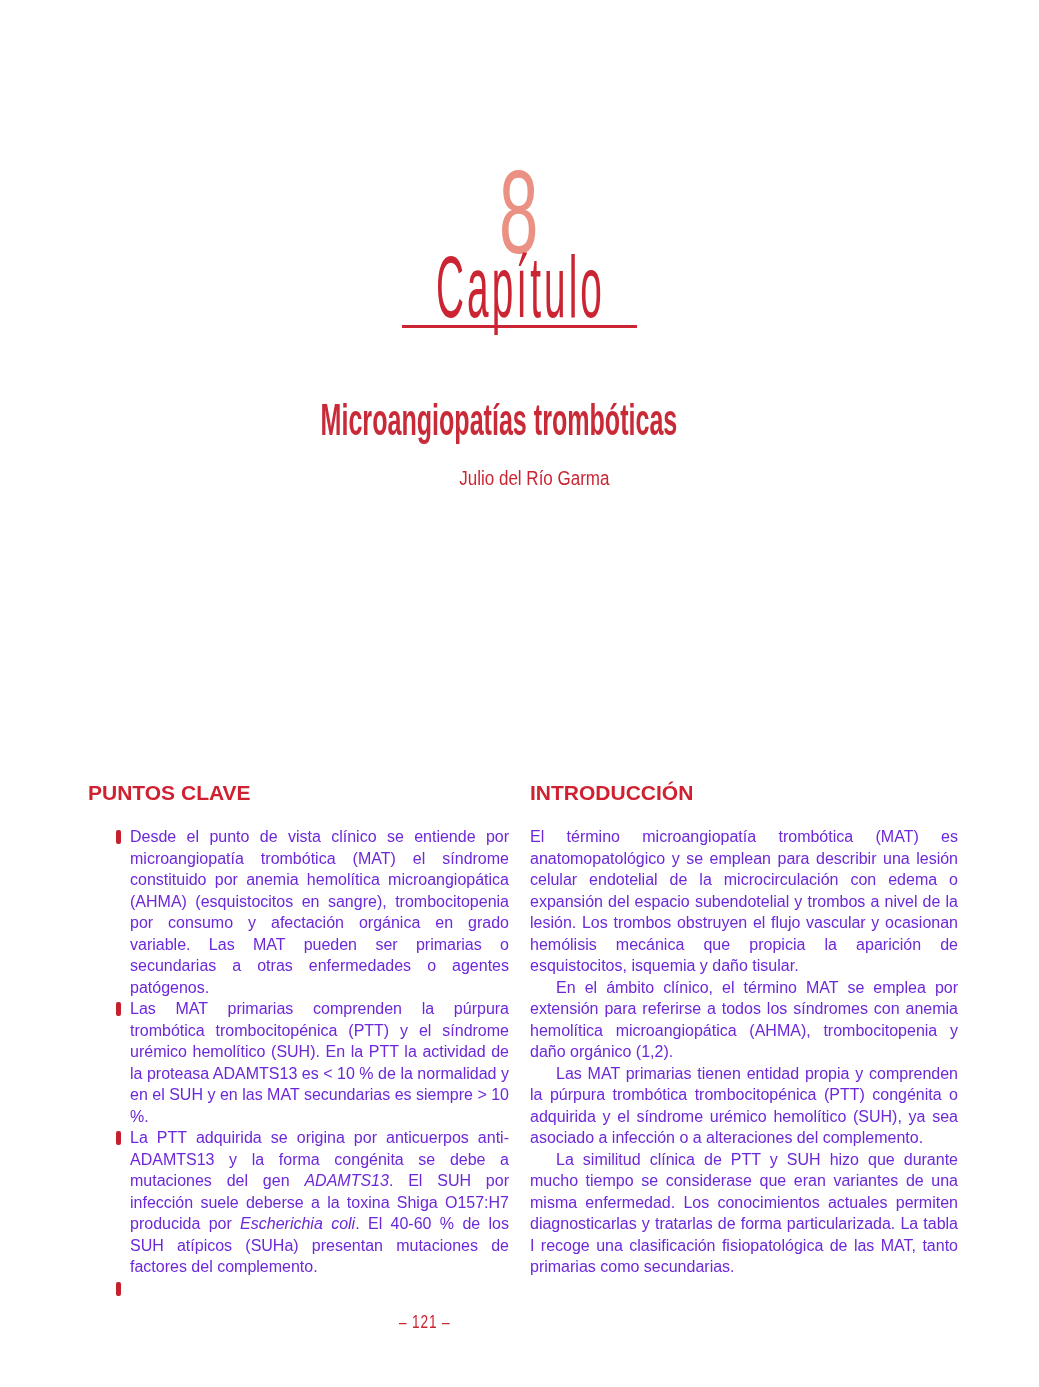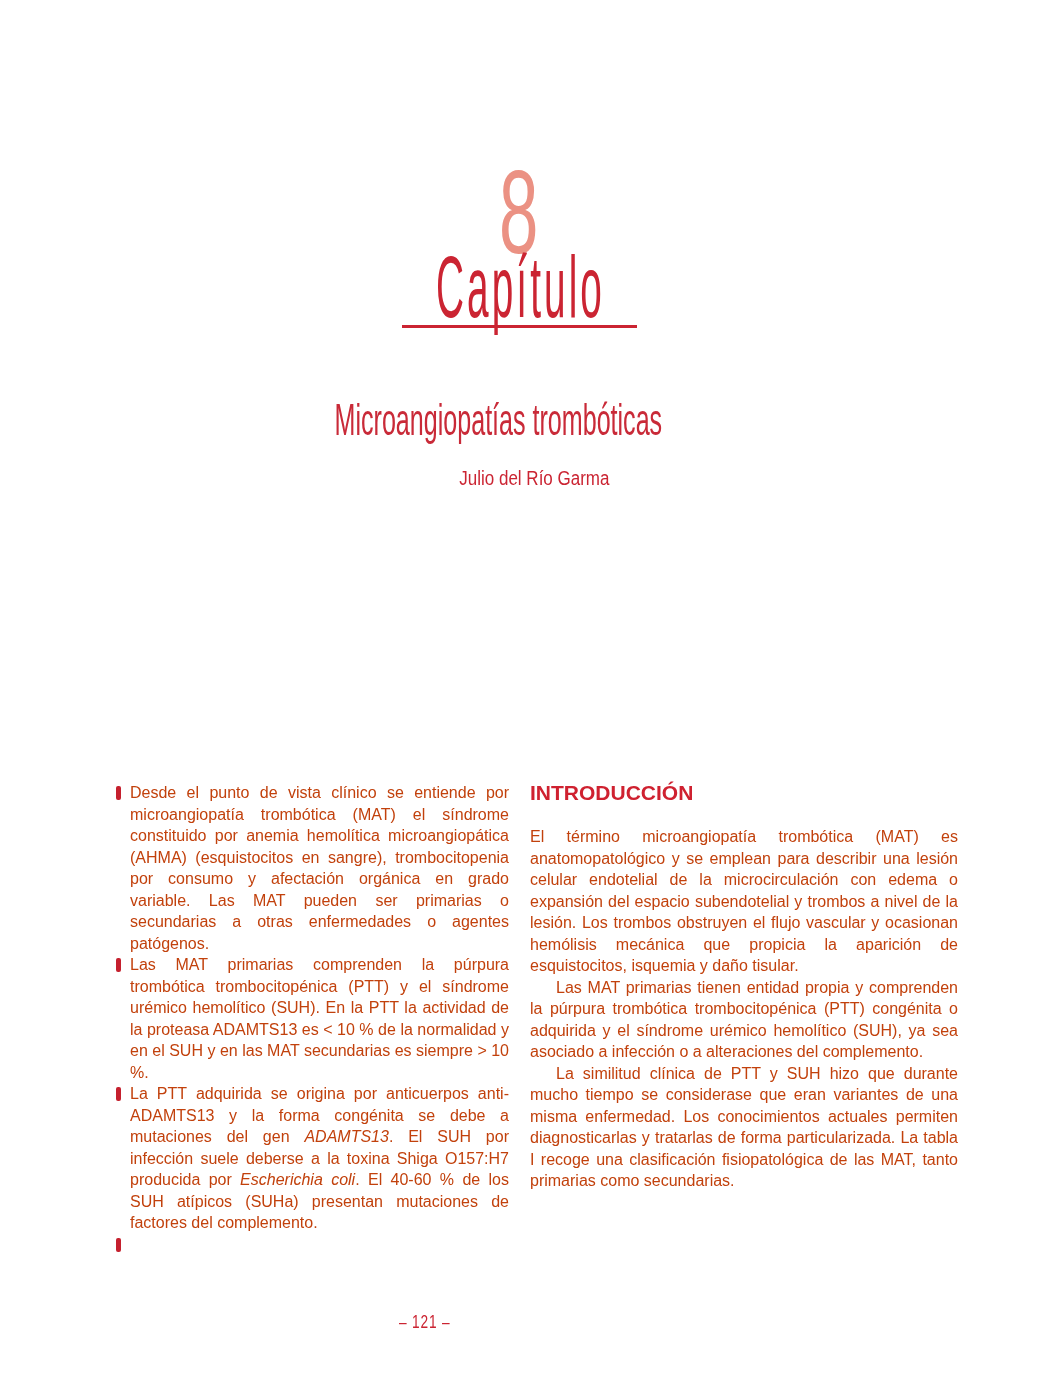--- a/index.html
+++ b/index.html
@@ -17,42 +17,42 @@
     font-size: 88px; line-height: 88px; letter-spacing: 0.08em;
     color: #cb2432; transform: scaleX(0.44); transform-origin: top left;
     white-space: nowrap;
   }
   .chapter-rule {
     position: absolute; left: 402px; top: 325px; width: 235px; height: 3px;
     background: #cb2432;
   }
 
   
-  .title-wrap { position: absolute; left: 0; top: 398px; width: 997px; text-align: center; }
+  .title-wrap { position: absolute; left: 0; top: 398px; width: 997px; text-align: center; font-weight: bold; }
   .title-wrap .inner {
     display: inline-block; font-size: 44px; line-height: 44px; color: #c92a38;
     transform: scaleX(0.57); transform-origin: 50% 50%; white-space: nowrap;
   }
   .author-wrap { position: absolute; left: 0; top: 468px; width: 1039px; text-align: center; margin-left: 15px; }
   .author-wrap .inner {
     display: inline-block; font-size: 20px; line-height: 20px; color: #cb2432;
     transform: scaleX(0.85); transform-origin: 50% 50%; white-space: nowrap;
   }
 
   
   .col { position: absolute; top: 782px; }
   .col-left  { left: 88px;  width: 421px; }
   .col-right { left: 530px; width: 428px; }
 
   .col h2 {
     font-size: 21px; line-height: 21px; font-weight: bold; color: #cf2130;
     margin: 0 0 23px 0; letter-spacing: 0px;
   }
 
-  .body-text { font-size: 16px; line-height: 21.5px; color: #c2410c; text-align: justify; }
+  .body-text { font-size: 16px; line-height: 21.5px; color: #6d28d9; text-align: justify; }
 
   ul.keypoints { list-style: none; }
   ul.keypoints li { position: relative; padding-left: 42px; }
   ul.keypoints li .marker {
     position: absolute; left: 28px; top: 4px; width: 5px; height: 14px;
     background: #c5202e; border-radius: 2px;
   }
   .ital { font-style: italic; }
 
   .col-right p { margin: 0; text-indent: 26px; }
@@ -74,20 +74,21 @@
 <div class="chapter-rule"></div>
 
 <div class="title-wrap">
   <span class="inner">Microangiopatías trombóticas</span>
 </div>
 <div class="author-wrap">
   <span class="inner">Julio del Río Garma</span>
 </div>
 
 <div class="col col-left">
+  <h2>PUNTOS CLAVE</h2>
   <ul class="keypoints body-text">
     <li>
       <span class="marker"></span>
       <span>Desde el punto de vista clínico se entiende por microangiopatía trombótica (MAT) el síndrome constituido por anemia hemolítica microangiopática (AHMA) (esquistocitos en sangre), trombocitopenia por consumo y afectación orgánica en grado variable. Las MAT pueden ser primarias o secundarias a otras enfermedades o agentes patógenos.</span>
     </li>
     <li>
       <span class="marker"></span>
       <span>Las MAT primarias comprenden la púrpura trombótica trombocitopénica (PTT) y el síndrome urémico hemolítico (SUH). En la PTT la actividad de la proteasa ADAMTS13 es &lt; 10 % de la normalidad y en el SUH y en las MAT secundarias es siempre &gt; 10 %.</span>
     </li>
     <li>
@@ -97,20 +98,21 @@
     <li>
       <span class="marker"></span>
     </li>
   </ul>
 </div>
 
 <div class="col col-right">
   <h2>INTRODUCCIÓN</h2>
   <div class="body-text">
     <p class="first">El término microangiopatía trombótica (MAT) es anatomopatológico y se emplean para describir una lesión celular endotelial de la microcirculación con edema o expansión del espacio subendotelial y trombos a nivel de la lesión. Los trombos obstruyen el flujo vascular y ocasionan hemólisis mecánica que propicia la aparición de esquistocitos, isquemia y daño tisular.</p>
+    <p>En el ámbito clínico, el término MAT se emplea por extensión para referirse a todos los síndromes con anemia hemolítica microangiopática (AHMA), trombocitopenia y daño orgánico (1,2).</p>
     <p>Las MAT primarias tienen entidad propia y comprenden la púrpura trombótica trombocitopénica (PTT) congénita o adquirida y el síndrome urémico hemolítico (SUH), ya sea asociado a infección o a alteraciones del complemento.</p>
     <p>La similitud clínica de PTT y SUH hizo que durante mucho tiempo se considerase que eran variantes de una misma enfermedad. Los conocimientos actuales permiten diagnosticarlas y tratarlas de forma particularizada. La tabla I recoge una clasificación fisiopatológica de las MAT, tanto primarias como secundarias.</p>
   </div>
 </div>
 
 <div class="pagenum-wrap">
   <span class="inner">– 121 –</span>
 </div>
 
 </body></html>

